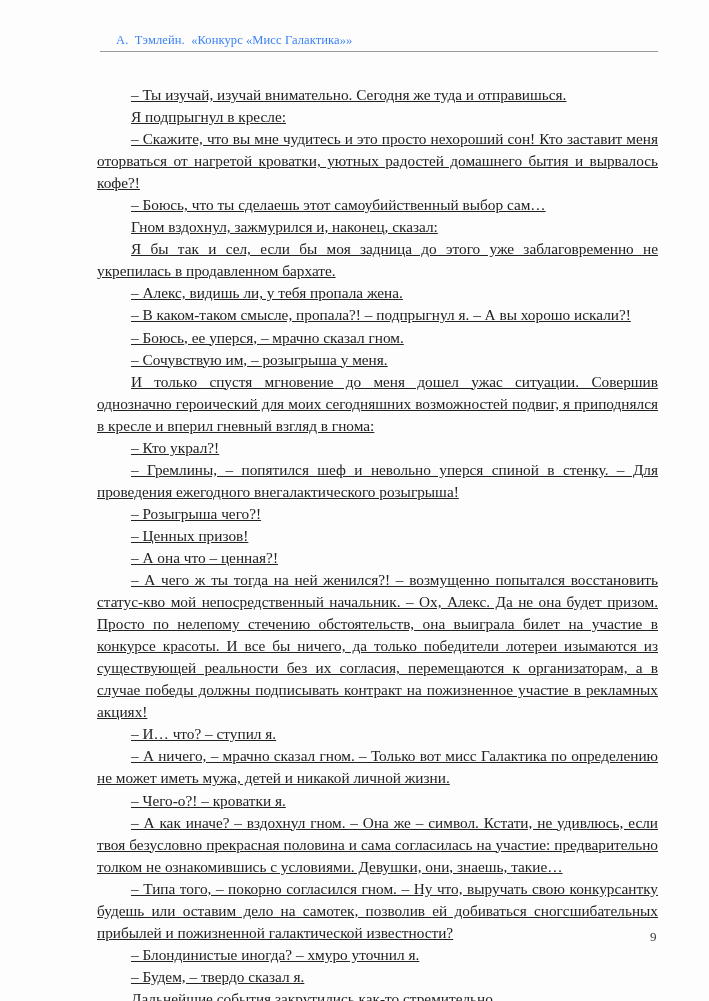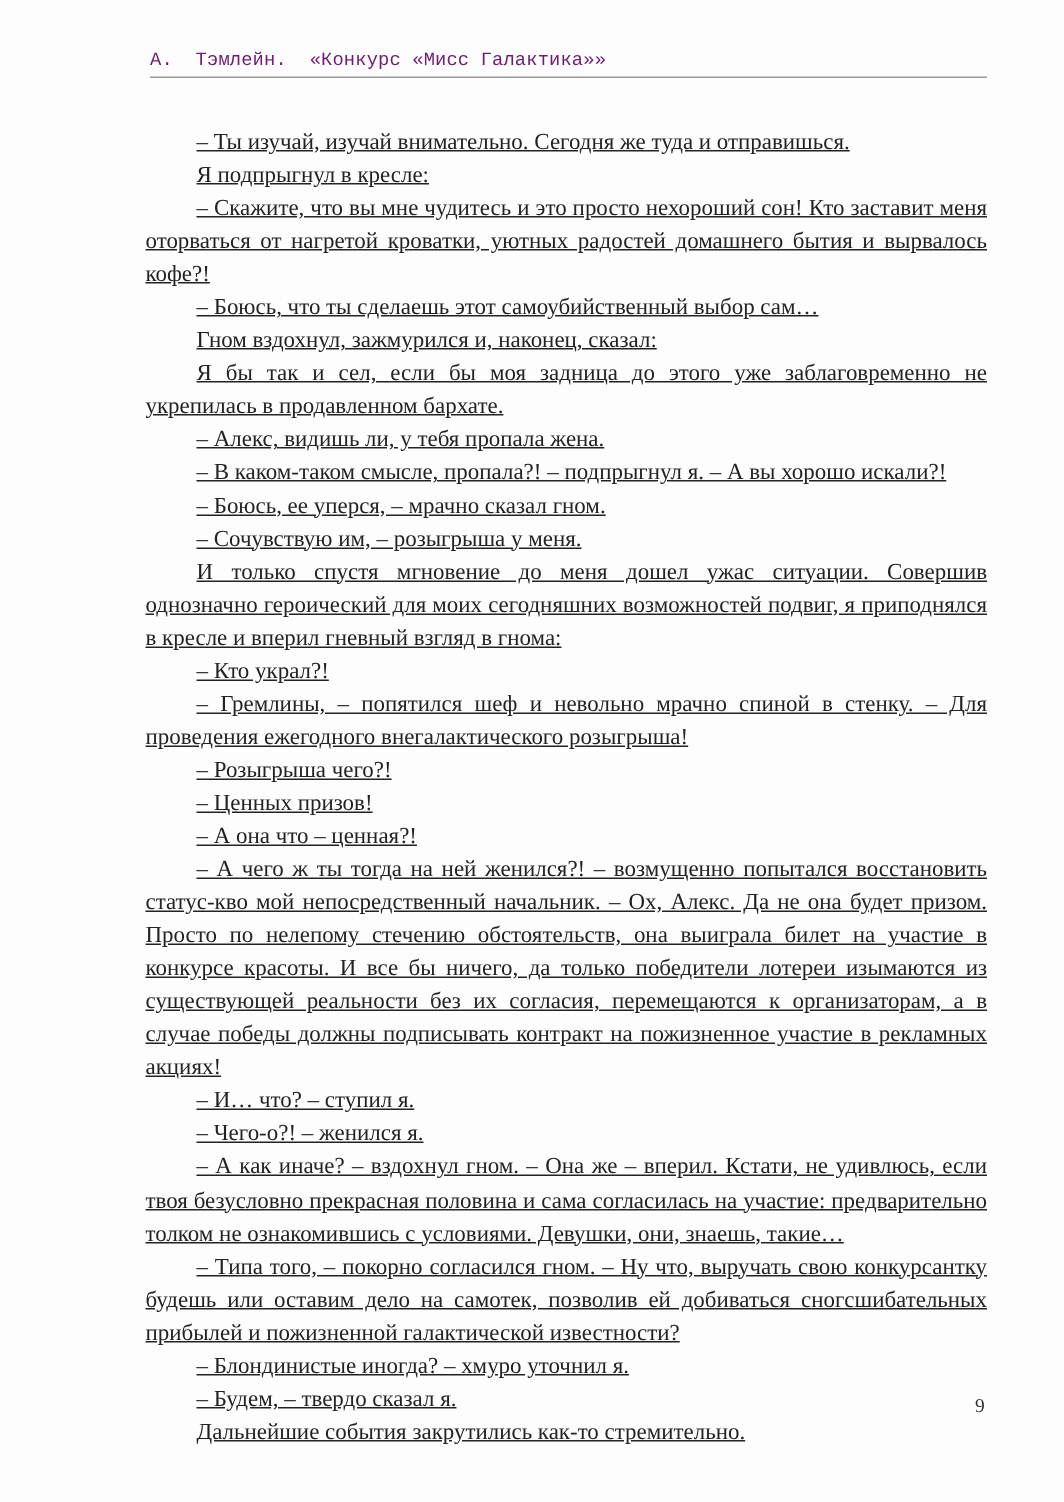--- a/index.html
+++ b/index.html
@@ -3,23 +3,23 @@
 <meta charset="utf-8">
 <style>
   html, body { margin: 0; padding: 0; }
   body {
     width: 709px; height: 1001px; overflow: hidden;
     background: #fdfdfd;
     position: relative;
   }
   .page { position: absolute; left: 0; top: 0; width: 709px; height: 1001px; }
   .running-head {
-    position: absolute; left: 100px; top: 33px;
-    font-family: Liberation Mono, monospace;
-    font-size: 12.5px; color: #701a75; letter-spacing: 0.1px;
+    position: absolute; left: 116px; top: 33px;
+    font-family: Liberation Serif, serif;
+    font-size: 12.5px; color: #3b82f6; letter-spacing: 0.1px;
     white-space: pre;
   }
   .head-rule {
     position: absolute; left: 100px; top: 51px; width: 558px; height: 0;
     border-top: 1.5px solid #9a9a9a;
   }
   .body-text {
     position: absolute; left: 97px; top: 84px; width: 561px;
     font-family: "Liberation Serif", serif;
     font-size: 15.3px; line-height: 22.05px; color: #222;
@@ -44,28 +44,29 @@
     <p class="p">– Скажите, что вы мне чудитесь и это просто нехороший сон! Кто заставит меня ото­рваться от нагретой кроватки, уютных радостей домашнего бытия и вырвалось кофе?!</p>
     <p class="p">– Боюсь, что ты сделаешь этот самоубийственный выбор сам…</p>
     <p class="p">Гном вздохнул, зажмурился и, наконец, сказал:</p>
     <p class="p">Я бы так и сел, если бы моя задница до этого уже заблаговременно не укрепилась в продавленном бархате.</p>
     <p class="p">– Алекс, видишь ли, у тебя пропала жена.</p>
     <p class="p">– В каком-таком смысле, пропала?! – подпрыгнул я. – А вы хорошо искали?!</p>
     <p class="p">– Боюсь, ее уперся, – мрачно сказал гном.</p>
     <p class="p">– Сочувствую им, – розыгрыша у меня.</p>
     <p class="p">И только спустя мгновение до меня дошел ужас ситуации. Совершив однозначно геро­ический для моих сегодняшних возможностей подвиг, я приподнялся в кресле и вперил гнев­ный взгляд в гнома:</p>
     <p class="p">– Кто украл?!</p>
-    <p class="p">– Гремлины, – попятился шеф и невольно мрачно спиной в стенку. – Для проведения ежегодного внегалактического розыгрыша!</p>
+    <p class="p">– Гремлины, – попятился шеф и невольно уперся спиной в стенку. – Для проведения ежегодного внегалактического розыгрыша!</p>
     <p class="p">– Розыгрыша чего?!</p>
     <p class="p">– Ценных призов!</p>
     <p class="p">– А она что – ценная?!</p>
     <p class="p">– А чего ж ты тогда на ней женился?! – возмущенно попытался восстановить статус-кво мой непосредственный начальник. – Ох, Алекс. Да не она будет призом. Просто по неле­пому стечению обстоятельств, она выиграла билет на участие в конкурсе красоты. И все бы ничего, да только победители лотереи изымаются из существующей реальности без их согласия, перемещаются к организаторам, а в случае победы должны подписывать контракт на пожизненное участие в рекламных акциях!</p>
     <p class="p">– И… что? – ступил я.</p>
-    <p class="p">– Чего-о?! – женился я.</p>
-    <p class="p">– А как иначе? – вздохнул гном. – Она же – вперил. Кстати, не удивлюсь, если твоя безусловно прекрасная половина и сама согласилась на участие: предварительно толком не ознакомившись с условиями. Девушки, они, знаешь, такие…</p>
+    <p class="p">– А ничего, – мрачно сказал гном. – Только вот мисс Галактика по определению не может иметь мужа, детей и никакой личной жизни.</p>
+    <p class="p">– Чего-о?! – кроватки я.</p>
+    <p class="p">– А как иначе? – вздохнул гном. – Она же – символ. Кстати, не удивлюсь, если твоя безусловно прекрасная половина и сама согласилась на участие: предварительно толком не ознакомившись с условиями. Девушки, они, знаешь, такие…</p>
     <p class="p">– Типа того, – покорно согласился гном. – Ну что, выручать свою конкурсантку будешь или оставим дело на самотек, позволив ей добиваться сногсшибательных прибылей и пожиз­ненной галактической известности?</p>
     <p class="p">– Блондинистые иногда? – хмуро уточнил я.</p>
     <p class="p">– Будем, – твердо сказал я.</p>
     <p class="p">Дальнейшие события закрутились как-то стремительно.</p>
 
   </div>
 
   <div class="page-number">9</div>
 </div>
 

